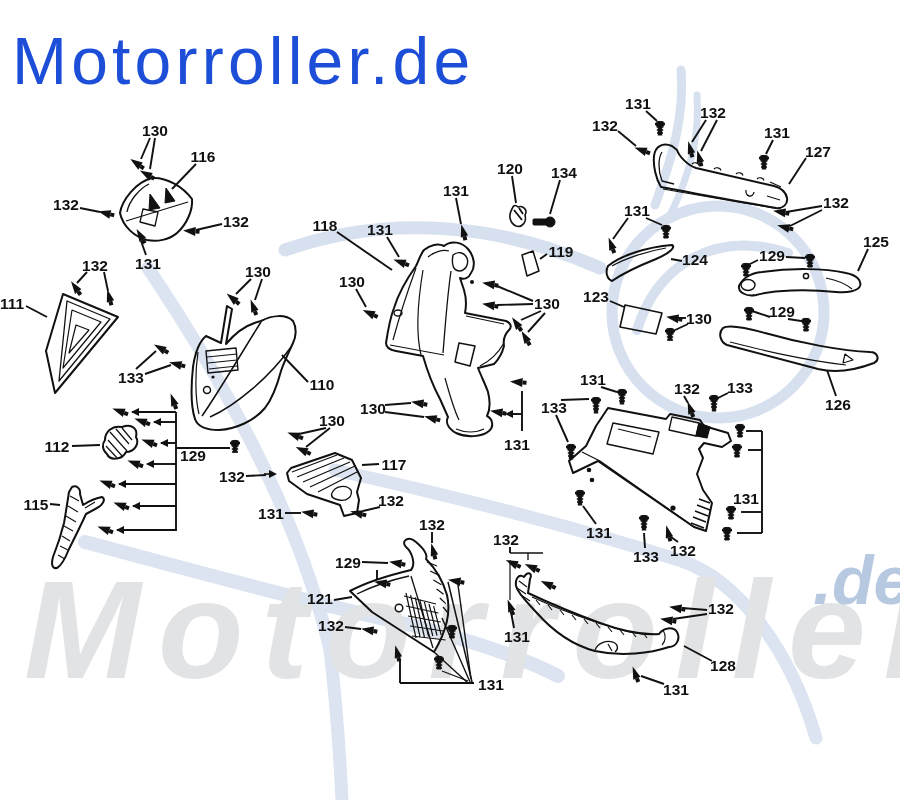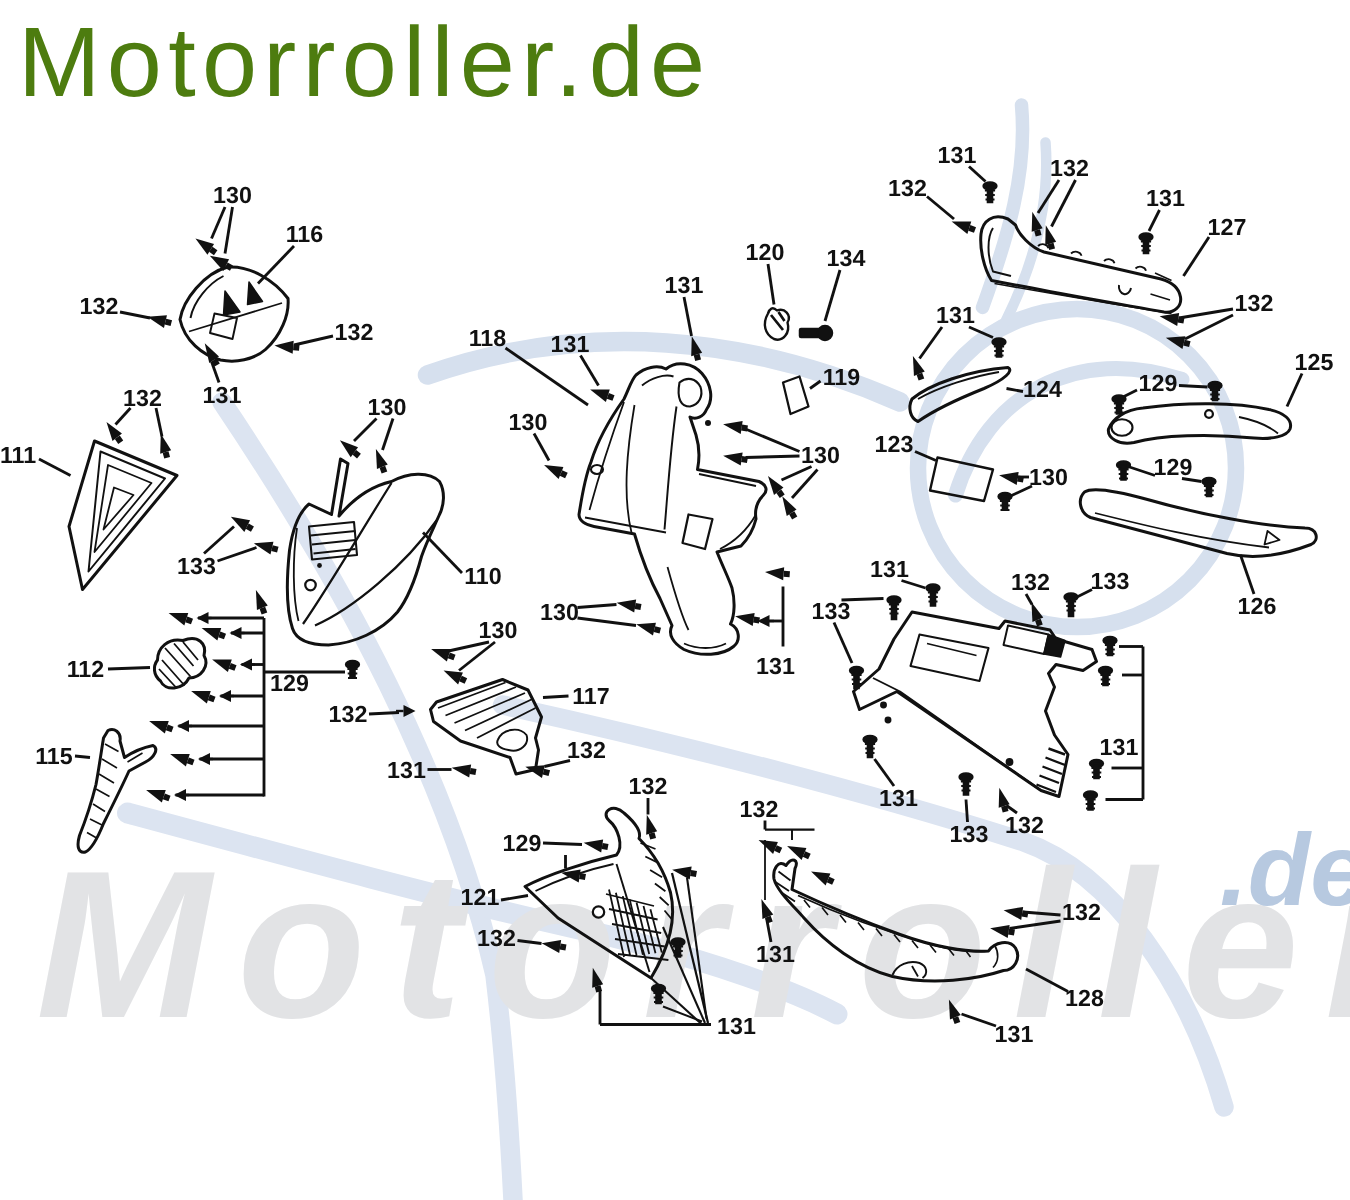--- a/index.html
+++ b/index.html
@@ -1,17 +1,17 @@
 <!DOCTYPE html>
 <html><head><meta charset="utf-8">
 <style>
   html,body{margin:0;padding:0;background:#fff;}
   #page{position:relative;width:900px;height:800px;background:#fff;overflow:hidden;
         font-family:"Liberation Sans",sans-serif;}
-  .wm-top{position:absolute;left:12px;top:8px;font-size:66px;color:#4d7c0f;
+  .wm-top{position:absolute;left:12px;top:28px;font-size:66px;color:#1d4ed8;
         letter-spacing:4.2px;font-family:"Liberation Sans",sans-serif;line-height:1;}
   .wm-big{position:absolute;left:24px;top:560px;font-size:140px;color:#e2e3e5;
         font-weight:bold;font-style:italic;font-family:"Liberation Sans",sans-serif;
         letter-spacing:17.5px;white-space:nowrap;line-height:1;}
   .wm-de{position:absolute;left:773px;top:546px;font-size:68px;color:#b7c9e0;
         font-weight:bold;font-style:italic;font-family:"Liberation Sans",sans-serif;line-height:1;margin-left:40px;}
 </style></head>
 <body>
 <div id="page">
   <svg width="900" height="800" viewBox="0 0 900 800" style="position:absolute;left:0;top:0">

